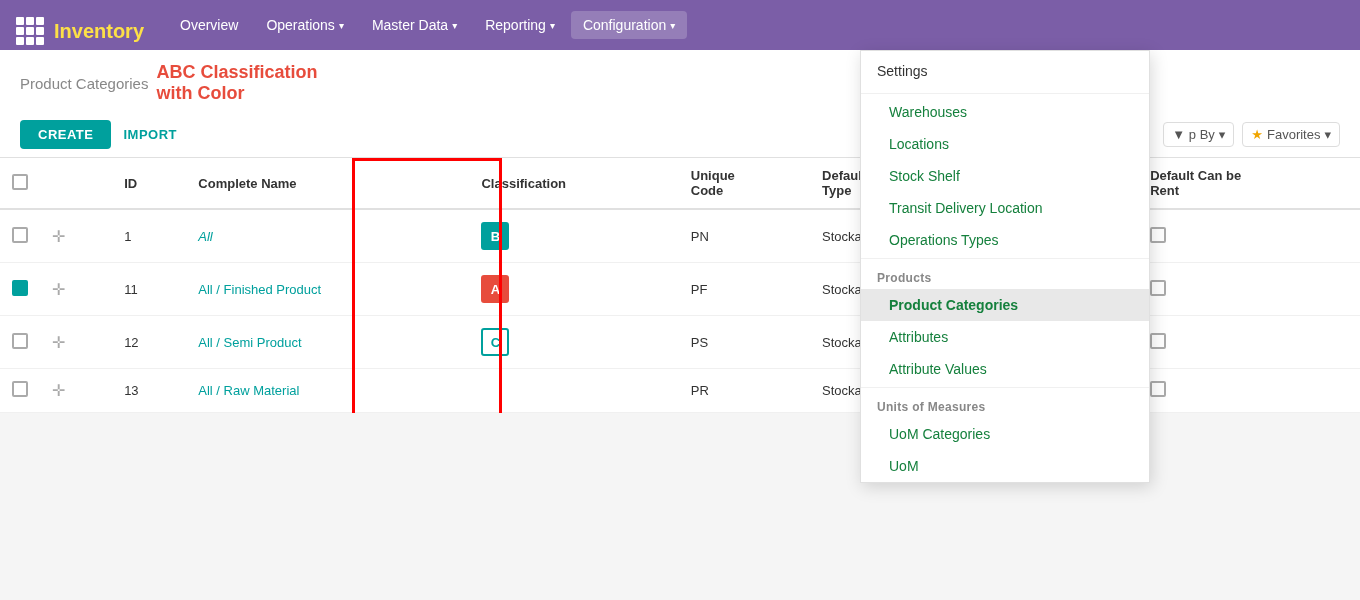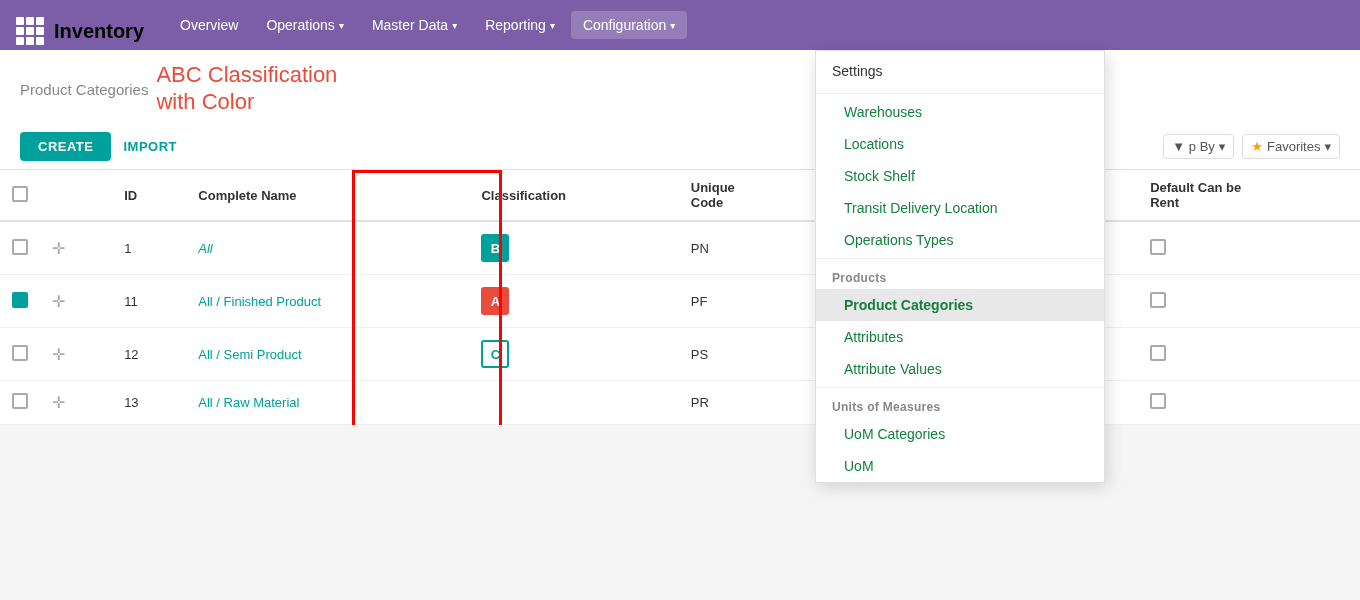--- a/index.html
+++ b/index.html
@@ -12,21 +12,21 @@
       height: 50px;
       display: flex;
       align-items: center;
       padding: 0 16px;
       gap: 0;
     }
     .navbar-brand {
       display: flex;
       align-items: center;
       gap: 10px;
-      color: #000000;
+      color: #fde047;
       font-size: 20px;
       font-weight: 600;
       margin-right: 24px;
       white-space: nowrap;
       margin-top: 12px;
     }
     .grid-icon {
       display: grid;
       grid-template-columns: repeat(3, 8px);
       grid-template-rows: repeat(3, 8px);
@@ -68,23 +68,23 @@
       align-items: center;
       gap: 8px;
       margin-bottom: 8px;
     }
     .breadcrumb-text {
       color: #888;
       font-size: 15px;
     }
     .page-title-text {
       color: #e74c3c;
-      font-size: 22px;
+      font-size: 18px;
       font-family: 'Courier New', monospace;
-      font-weight: normal;
+      font-weight: bold;
     }
     .action-row {
       display: flex;
       align-items: center;
       gap: 12px;
       padding: 8px 0;
     }
     .btn-create {
       background: #00a09d;
       color: white;
@@ -185,21 +185,21 @@
     }
     .cb.checked {
       background: #00a09d;
       border-color: #00a09d;
     }
 
     
     .dropdown-overlay {
       position: fixed;
       top: 50px;
-      left: 815px;
+      left: 860px;
       width: 290px;
       background: white;
       border: 1px solid #e0e0e0;
       box-shadow: 2px 4px 16px rgba(0,0,0,0.15);
       z-index: 100;
       font-size: 14px;
     }
     .dropdown-section-header {
       padding: 10px 16px 4px 16px;
       color: #888;

